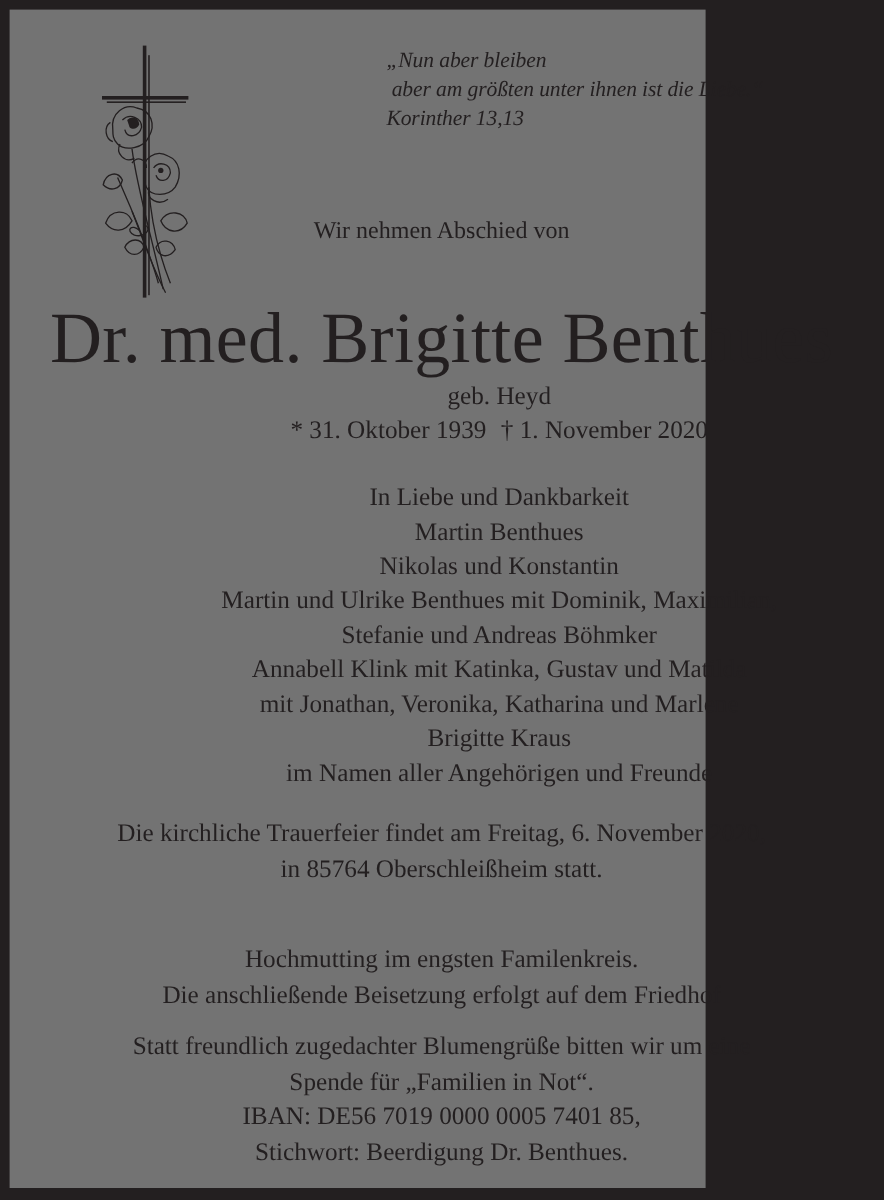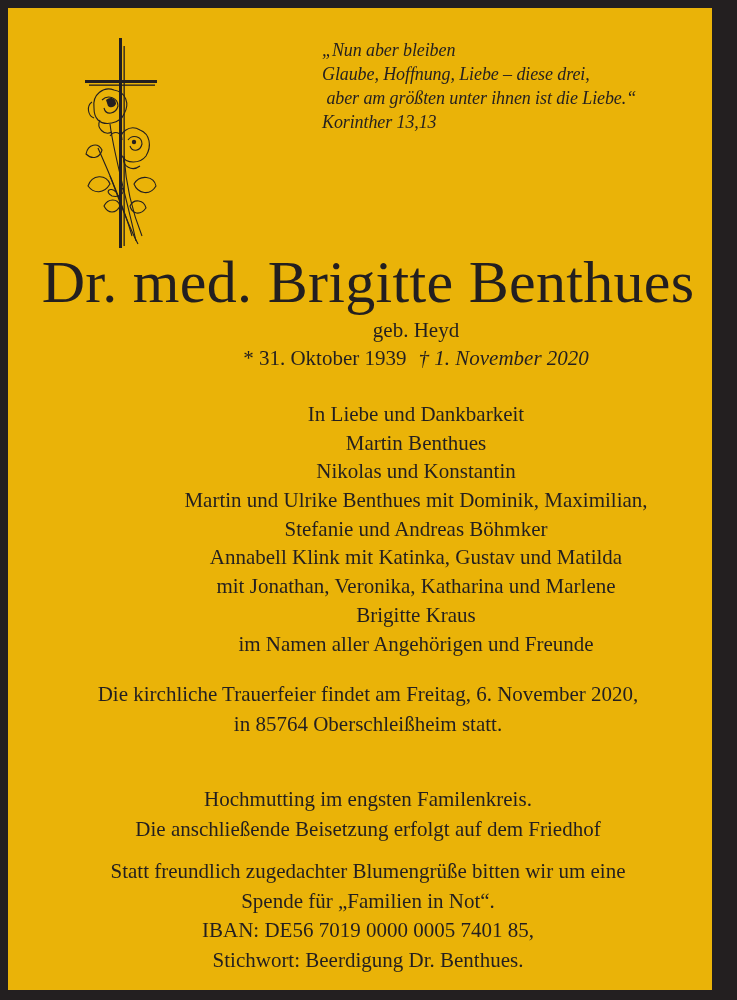--- a/index.html
+++ b/index.html
@@ -2,40 +2,40 @@
 <html><head>
 <meta charset="utf-8">
 <style>
   html, body { margin: 0; padding: 0; }
   body {
     width: 737px; height: 1000px; background: #231f20;
     font-family: "DejaVu Serif", "Liberation Serif", serif;
     color: #231f20; overflow: hidden; position: relative;
   }
   .card {
-    position: absolute; left: 8px; top: 8px; width: 704px; height: 982px;
-    background: #eab308;
+    position: absolute; left: 8px; top: 8px; width: 580px; height: 982px;
+    background: #737373;
   }
   .abs { position: absolute; white-space: nowrap; }
   .quote {
     left: 314px; top: 30px; font-style: italic; font-size: 18px; line-height: 24px;
     font-family: "Liberation Serif", "DejaVu Serif", serif;
     letter-spacing: -0.1px;
   }
   .quote div { height: 24px; }
   .center { left: 0; width: 720px; text-align: center; }
   .intro { left: 150px; width: 420px; text-align: center; top: 170px; font-size: 20px; line-height: 28px;
     font-family: "Liberation Serif", "DejaVu Serif", serif; }
   .name { top: 246px; font-size: 60px; line-height: 56px; letter-spacing: 0.3px;
     font-family: "Liberation Serif", "DejaVu Serif", serif; }
   .sub { font-size: 21px; line-height: 28px; font-family: "Liberation Serif", "DejaVu Serif", serif; padding-left: 48px; }
   .block div { height: 28.7px; line-height: 28.7px; }
   .para { font-size: 21px; font-family: "Liberation Serif", "DejaVu Serif", serif; }
   .para div { height: 29.5px; line-height: 29.5px; }
-  .dates .dagger { margin-left: 12px; font-style: italic; }
+  .dates .dagger { margin-left: 12px; }
   svg { position: absolute; }
 </style>
 </head>
 <body>
 
 <div class="card">
 
   <svg style="left:66px;top:28px" width="100" height="215" viewBox="0 0 100 215">
 
     <rect x="45" y="2" width="3" height="210" fill="#231f20"></rect>
@@ -69,25 +69,25 @@
       <path d="M42 156 C36 150 30 156 38 160 C46 162 52 156 48 152"></path>
     </g>
     <g fill="#231f20">
       <path d="M32 64 C36 60 42 62 42 68 C40 72 36 72 34 70 Z"></path>
       <circle cx="60" cy="106" r="2.2"></circle>
     </g>
   </svg>
 
   <div class="abs quote">
     <div>„Nun aber bleiben</div>
-    <div>Glaube, Hoffnung, Liebe – diese drei,</div>
     <div style="white-space:pre"> aber am größten unter ihnen ist die Liebe.“</div>
     <div>Korinther 13,13</div>
   </div>
 
+  <div class="abs intro">Wir nehmen Abschied von</div>
 
   <div class="abs center name">Dr. med. Brigitte Benthues</div>
 
   <div class="abs center sub" style="top:308px">geb. Heyd</div>
 
   <div class="abs center sub dates" style="top:336px">
     <span>* 31. Oktober 1939</span><span class="dagger">† 1. November 2020</span>
   </div>
 
   <div class="abs center sub block" style="top:392px">

